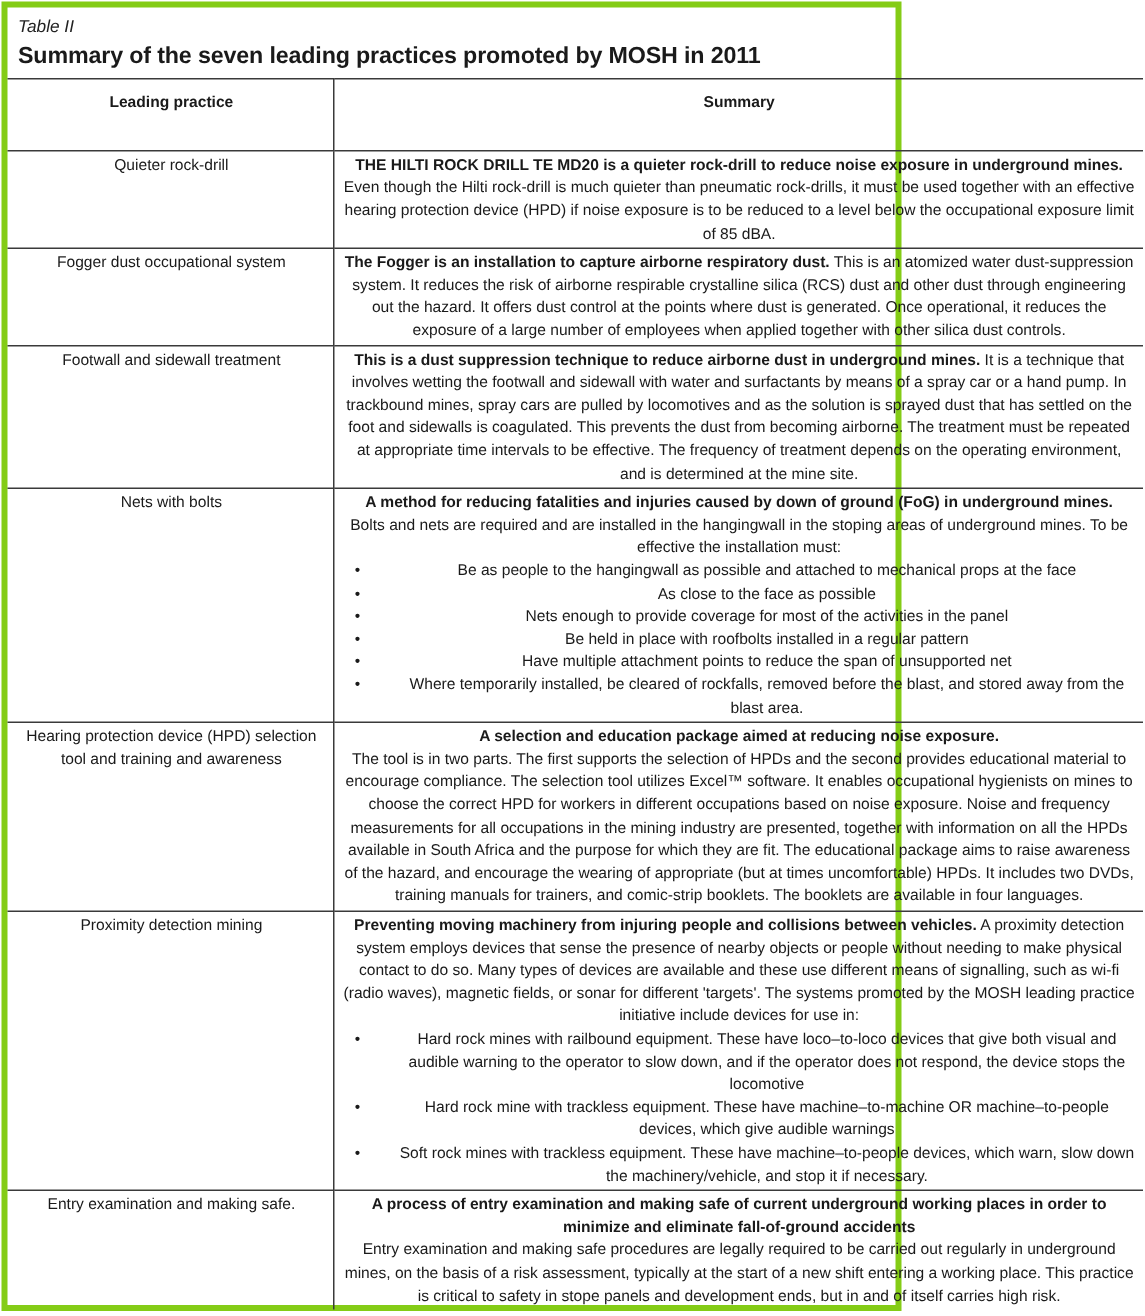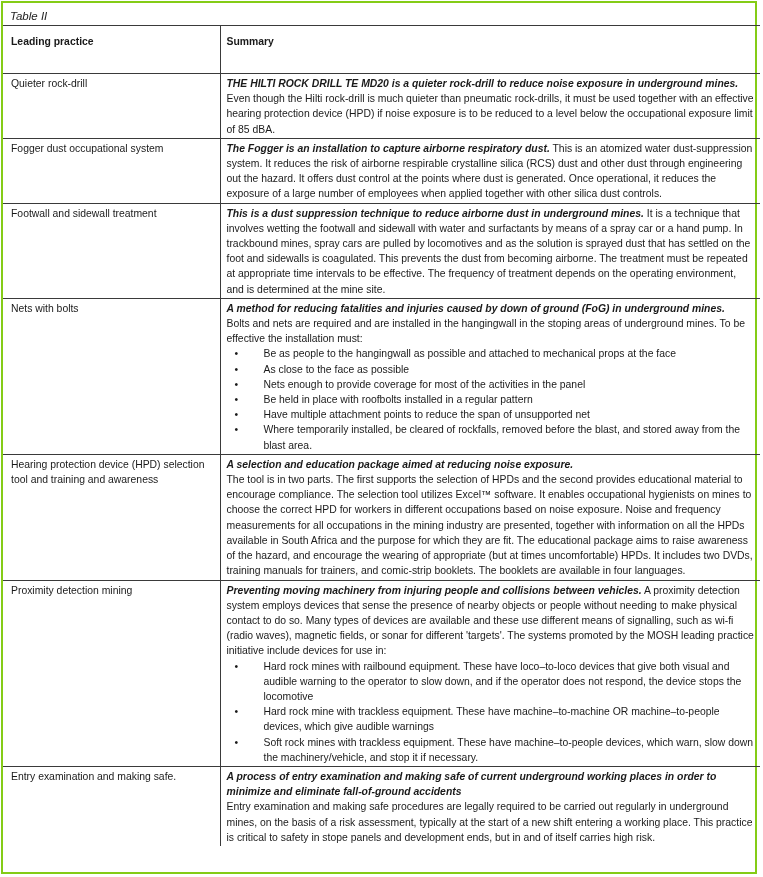--- a/index.html
+++ b/index.html
@@ -2,22 +2,22 @@
 <html><head>
 <meta charset="utf-8">
 <style>
   html, body { margin: 0; padding: 0; background: #ffffff; }
   body {
     width: 763px; height: 877px; overflow: hidden;
     font-family: "Liberation Sans", sans-serif;
     color: #1a1a1a;
   }
   .frame {
-    position: absolute; left: 1px; top: 1px; width: 756px; height: 873px;
-    border: 2px solid #84cc16;
+    position: absolute; left: 1px; top: 1px; width: 600px; height: 873px;
+    border: 4px solid #84cc16;
     box-sizing: border-box;
   }
   .caption {
     padding: 4px 0 0 7px;
     font-size: 11.5px; font-style: italic; color: #222;
     height: 18px; line-height: 18px;
   }
   .title {
     padding: 0 0 0 7px;
     font-size: 15.5px; font-weight: bold; color: #1a1a1a;
@@ -26,52 +26,53 @@
   }
   table {
     border-collapse: collapse;
     width: 757px;
     table-layout: fixed;
   }
   col.c1 { width: 217px; }
   col.c2 { width: 540px; }
   th, td {
     vertical-align: top;
-    text-align: left;
+    text-align: center;
     font-size: 10.4px;
     line-height: 15.2px;
     padding: 0 6px;
   }
   th {
     font-weight: bold;
     height: 31px;
     line-height: 15px;
     padding-top: 8px; padding-bottom: 8px;
     border-top: 1px solid #3a3a3a;
     border-bottom: 1px solid #3a3a3a;
   }
   tr.row td {
     border-bottom: 1px solid #3a3a3a;
     padding-top: 2px; padding-bottom: 1px; margin-top: 40px;
   }
   tr.row:last-child td { border-bottom: none; }
   td.c1, th.c1 { border-right: 1px solid #3a3a3a; padding-left: 8px; }
   td.c2, th.c2 { padding-left: 6px; padding-right: 5px; }
-  .lead { font-weight: bold; font-style: italic; }
+  .lead { font-weight: bold; }
   ul.bullets { list-style: none; margin: 0; padding: 0; }
   ul.bullets li { position: relative; padding-left: 37px; }
   ul.bullets li .dot {
     position: absolute; left: 8px; top: 0;
   }
 </style>
 </head>
 <body>
 
 <div class="frame">
   <div class="caption">Table II</div>
+  <div class="title">Summary of the seven leading practices promoted by MOSH in 2011</div>
   <table>
     <colgroup>
         <col class="c1">
         <col class="c2">
       </colgroup>
     <thead>
       <tr>
         <th class="c1">Leading practice</th>
         <th class="c2">Summary</th>
       </tr>

